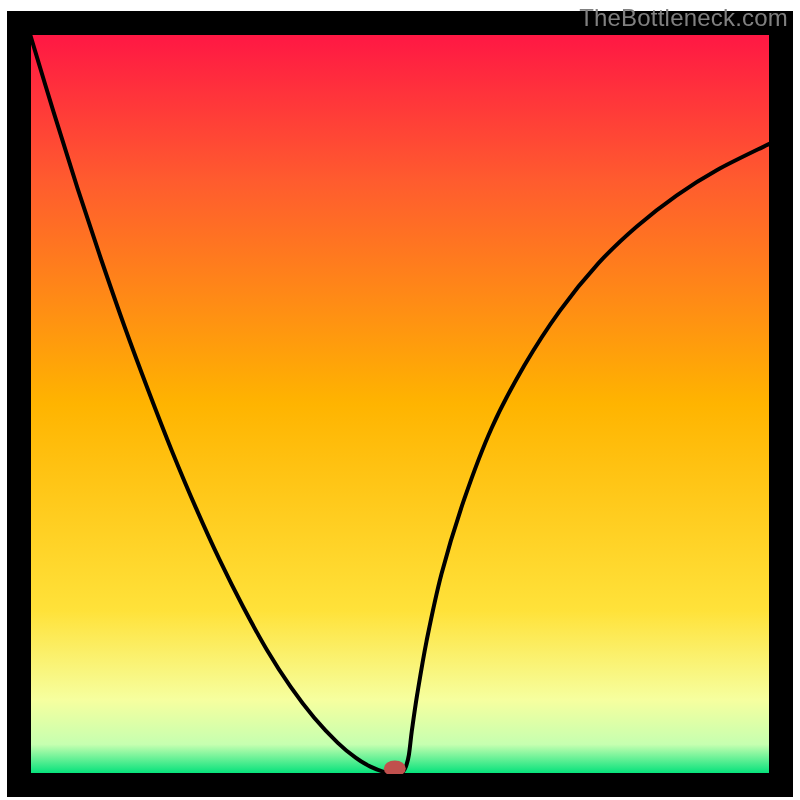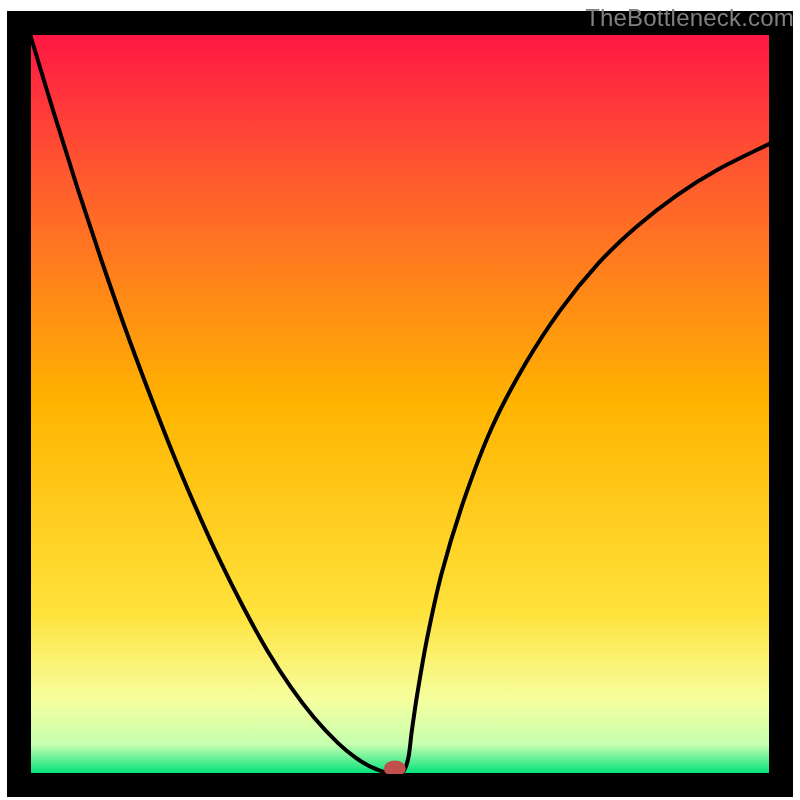--- a/index.html
+++ b/index.html
@@ -12,21 +12,21 @@
     font-family: Arial, Helvetica, sans-serif;
   }
   .stage {
     position: relative;
     width: 800px;
     height: 800px;
   }
   .watermark {
     position: absolute;
     top: 4px;
-    right: 6px;
+    right: 12px;
     color: #808080;
     font-size: 24px;
     font-weight: 400;
     letter-spacing: 0.2px;
     z-index: 50;
   }
   svg.plot {
     position: absolute;
     left: 0;
     top: 0;

